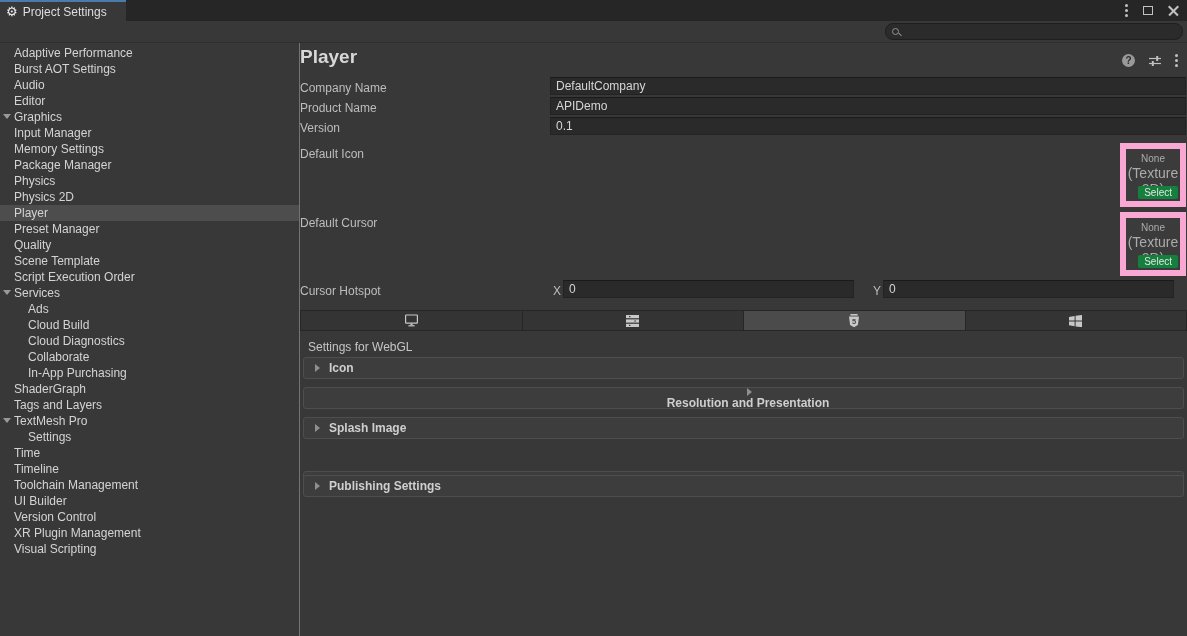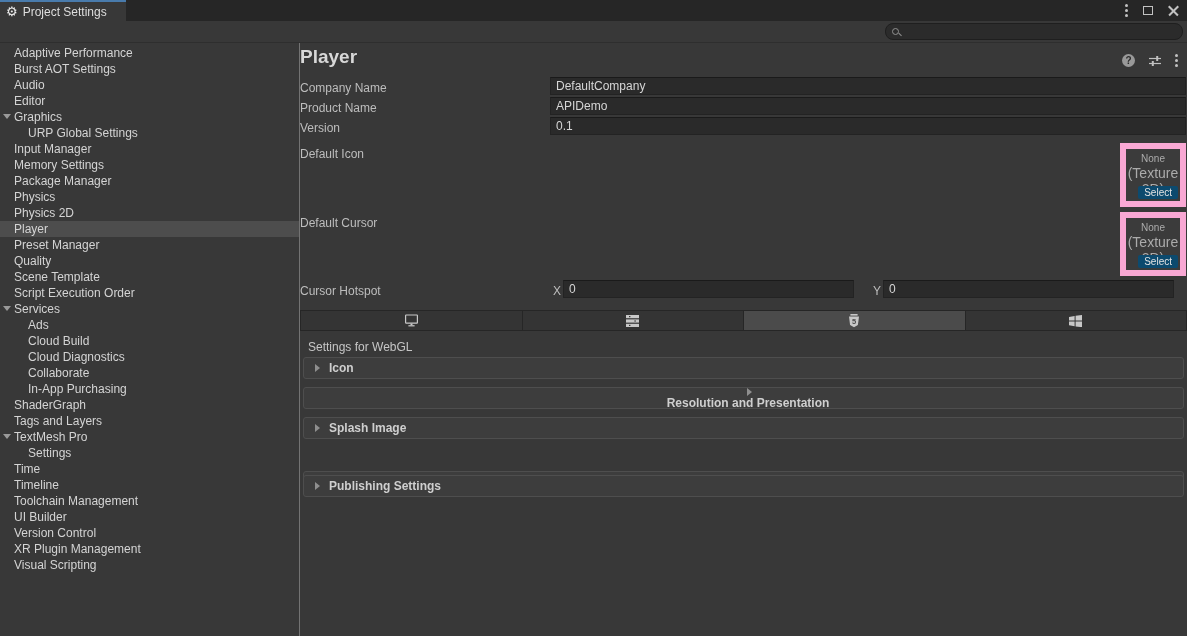--- a/index.html
+++ b/index.html
@@ -65,21 +65,21 @@
   }
   
   .tex-slot {
     position:absolute; right:1px; width:66px; height:64px;
     background:#3b3b3b; border:6px solid #f9a8d4;
   }
   .tex-l1 { position:absolute; top:4px; width:100%; text-align:center; font-size:10px; color:#ababab; }
   .tex-l2 { position:absolute; top:16px; width:100%; text-align:center; font-size:14px; color:#ababab; }
   .select-btn {
     position:absolute; right:2px; bottom:2px; height:13px; line-height:13px;
-    background:#0c4a6e; color:#e3e3e3; font-size:10px; padding:0 6px; border-radius:2px; cursor:default;
+    background:#15803d; color:#e3e3e3; font-size:10px; padding:0 6px; border-radius:2px; cursor:default;
   }
   
   .tabbar {
     position:absolute; left:14px; right:0; top:267px; height:21px;
     display:flex; border:1px solid #262626; background:#343434;
   }
   .ptab { flex:1; display:flex; align-items:center; justify-content:center; border-right:1px solid #262626; background:#343434; cursor:default; }
   .ptab:last-child { border-right:none; }
   .ptab.sel { background:#4b4b4b; }
   .settings-for { position:absolute; left:22px; top:297px; font-size:12px; color:#c6c6c6; }
@@ -120,21 +120,20 @@
     <input class="search-input" value="" style="">
   </div>
 </div>
 
 <div class="sidebar">
   <div class="si"><span>Adaptive Performance</span></div>
   <div class="si"><span>Burst AOT Settings</span></div>
   <div class="si"><span>Audio</span></div>
   <div class="si"><span>Editor</span></div>
   <div class="si"><span class="tri-down"></span><span>Graphics</span></div>
-  <div class="si sub"><span>URP Global Settings</span></div>
   <div class="si"><span>Input Manager</span></div>
   <div class="si"><span>Memory Settings</span></div>
   <div class="si"><span>Package Manager</span></div>
   <div class="si"><span>Physics</span></div>
   <div class="si"><span>Physics 2D</span></div>
   <div class="si sel"><span>Player</span></div>
   <div class="si"><span>Preset Manager</span></div>
   <div class="si"><span>Quality</span></div>
   <div class="si"><span>Scene Template</span></div>
   <div class="si"><span>Script Execution Order</span></div>

